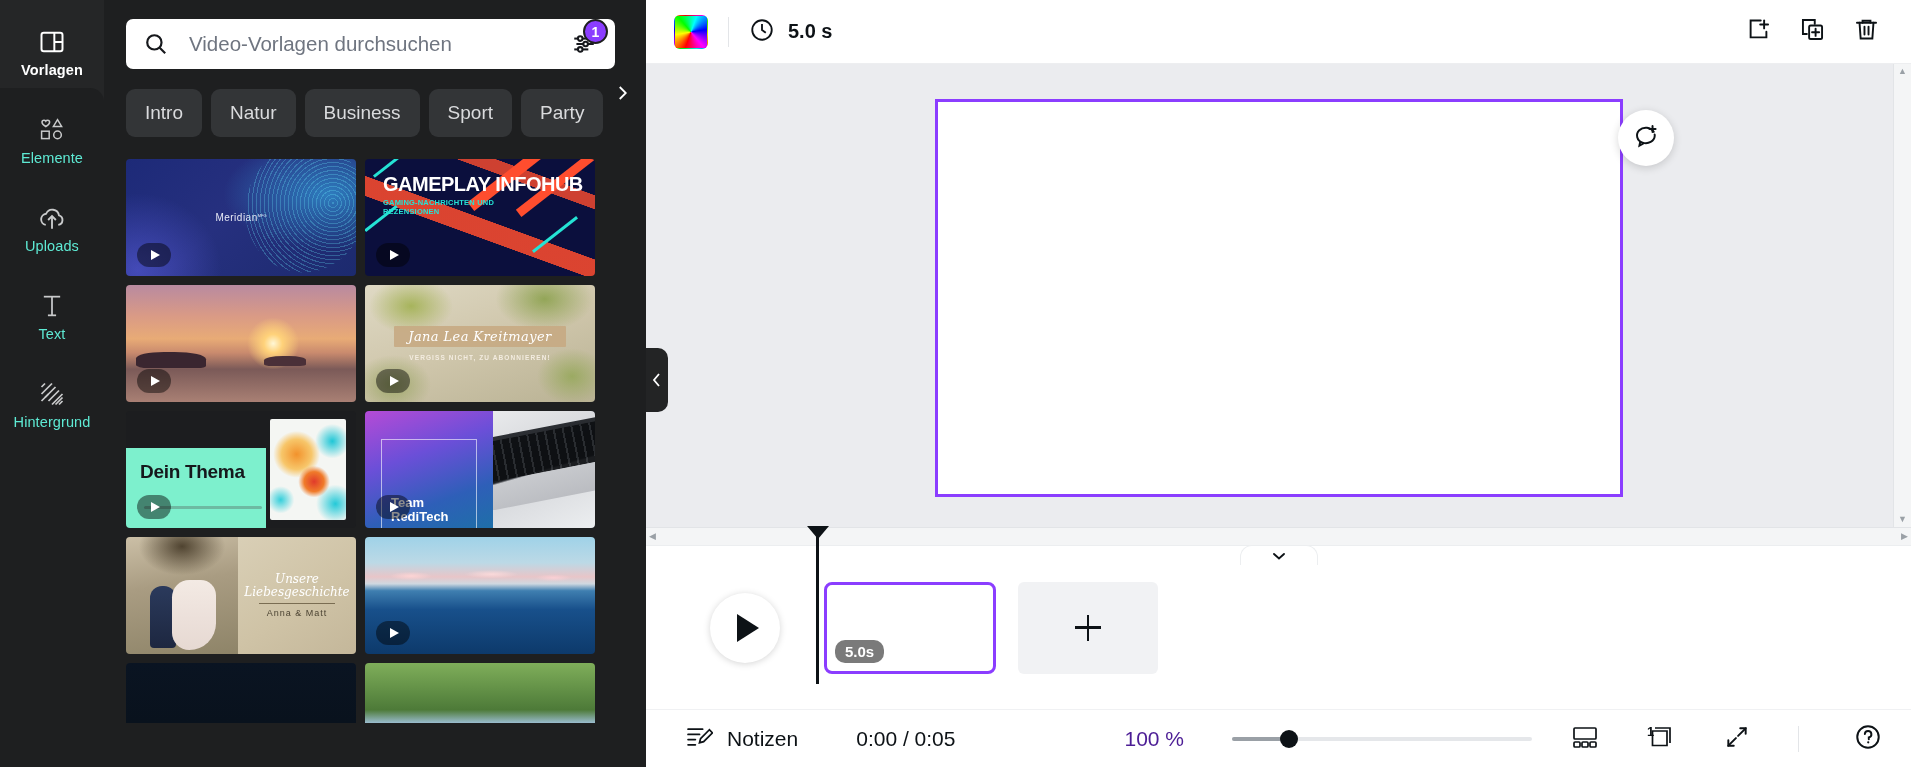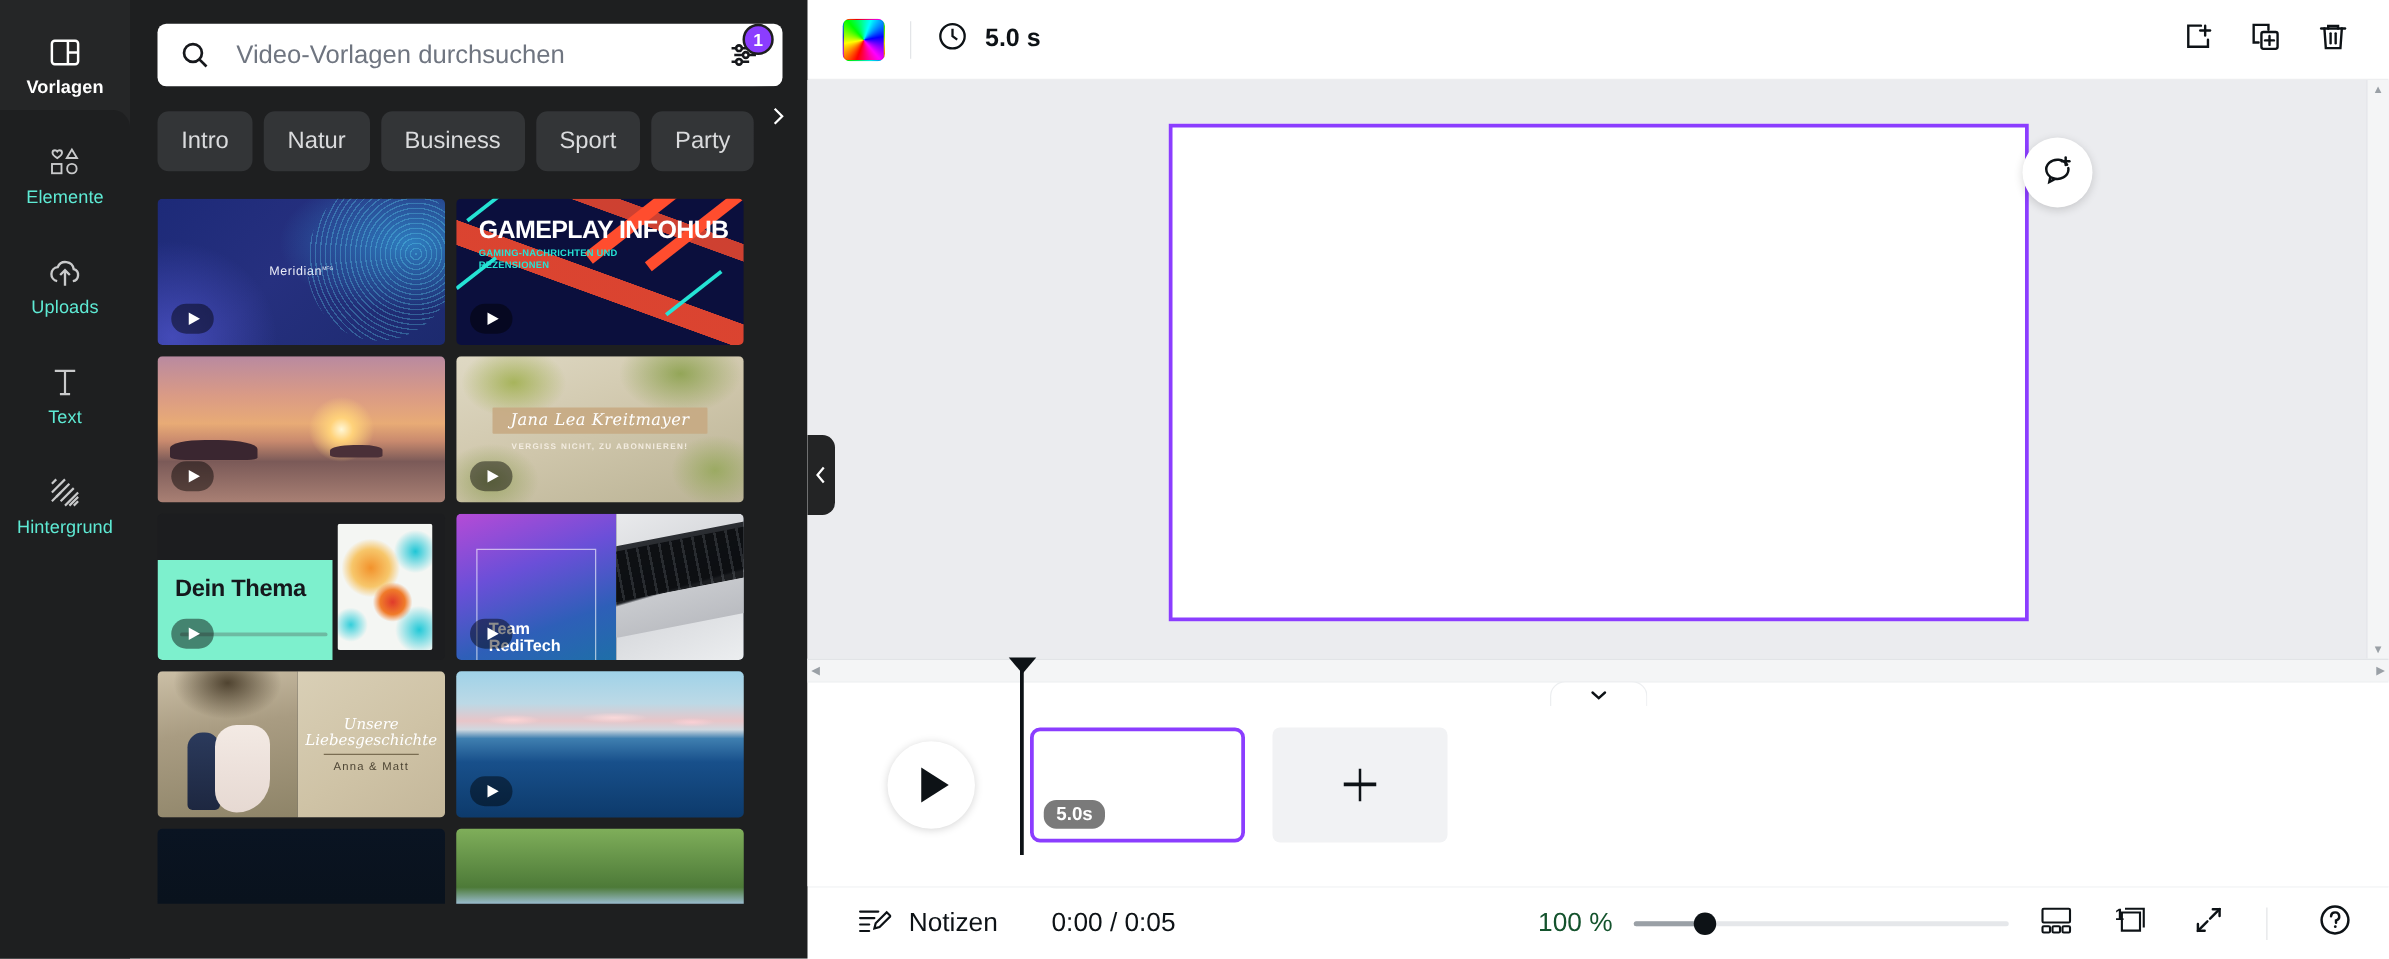--- a/index.html
+++ b/index.html
@@ -35,21 +35,21 @@
   .rail-panelbg {
     position: absolute; top: 88px; left: 0; width: 104px; bottom: 0;
     background: #1e1f20; border-top-right-radius: 14px; z-index: -1;
   }
 
   
   .panel {
     width: 542px; flex: 0 0 542px; background: #1e1f20; position: relative;
     overflow: hidden;
   }
-  .search-wrap { padding: 19px 20px 0 22px; position: relative; }
+  .search-wrap { padding: 19px 31px 0 22px; position: relative; }
   .searchbox {
     height: 50px; background: #fff; border-radius: 7px; display: flex;
     align-items: center; padding: 0 10px 0 17px; position: relative;
   }
   .search-icon { flex: 0 0 auto; display: flex; align-items: center; }
   .search-input {
     flex: 1; border: 0; outline: 0; font-size: 20.5px; color: #6a6f7a;
     background: transparent; padding-left: 20px;
     font-family: "Liberation Sans", sans-serif;
   }
@@ -365,27 +365,27 @@
   }
   .add-clip::before, .add-clip::after {
     content:""; position:absolute; background:#0d1216;
   }
   .plus-h { width:26px; height:2.5px; background:#0d1216; position:absolute; }
   .plus-v { width:2.5px; height:26px; background:#0d1216; position:absolute; }
 
   
   .bottombar {
     height: 58px; flex: 0 0 58px; background:#fff; display:flex; align-items:center;
-    padding: 0 20px 0 40px; gap: 1px; border-top:1px solid #f0f1f3;
+    padding: 0 20px 0 40px; gap: 16px; border-top:1px solid #f0f1f3;
   }
   .notes { display:flex; align-items:center; gap:14px; cursor:pointer; }
   .notes-label { font-size:21px; color:#0d1216; }
   .time-code { font-size:21px; color:#0d1216; margin-left: 42px; }
   .bb-spacer { flex:1; }
-  .zoom-val { font-size:21px; color:#14532d; margin-right: 16px; }
+  .zoom-val { font-size:21px; color:#4c1d95; margin-right: 32px; }
   .zoom-slider {
     width: 300px; height: 4px; background:#e5e7ea; border-radius:3px;
     position:relative; cursor:pointer;
   }
   .zoom-fill { position:absolute; left:0; top:0; height:4px; width:58px; background:#9aa0a6; border-radius:3px;}
   .zoom-knob {
     position:absolute; left:48px; top:-7px; width:18px; height:18px; border-radius:50%;
     background:#0d1216;
   }
   .bb-icon {

